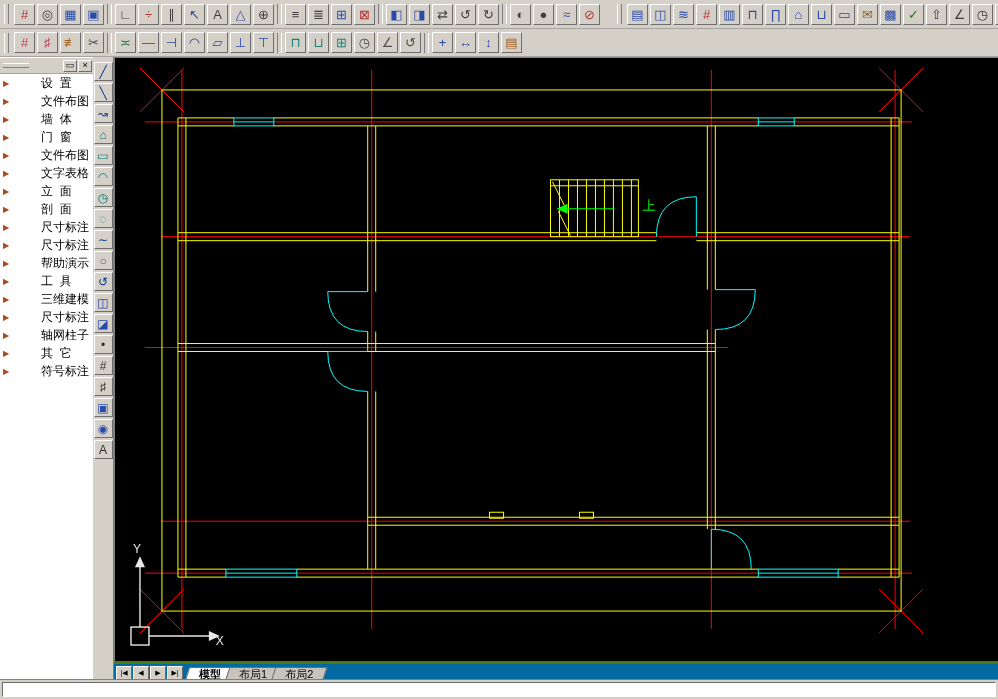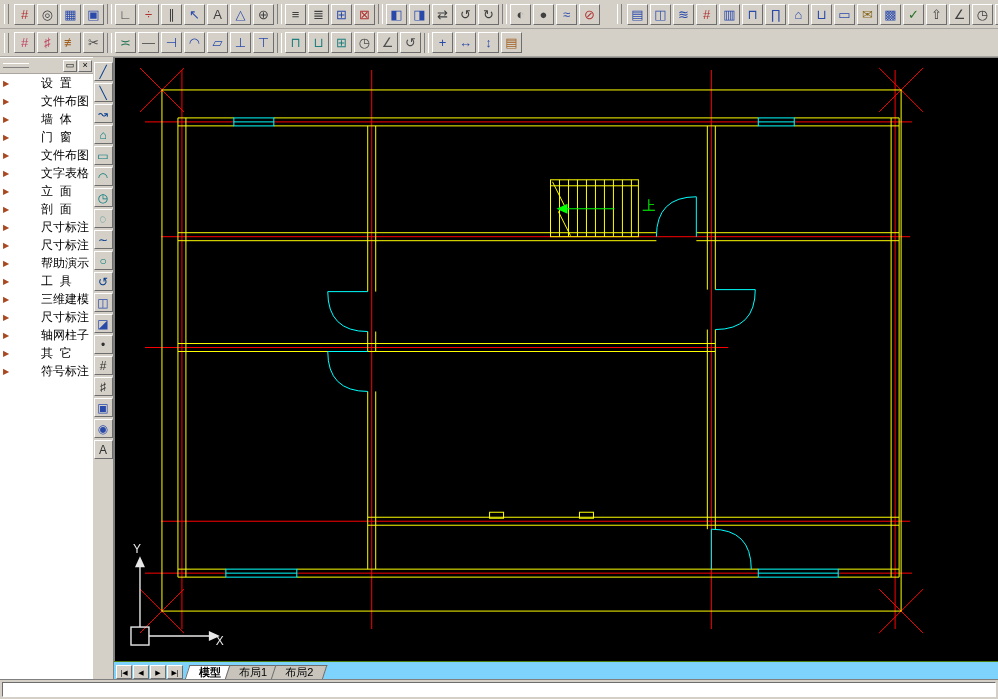--- a/index.html
+++ b/index.html
@@ -48,22 +48,22 @@
   .fix rect.mask{fill:var(--background,#000);stroke:none;}
   .dir line{stroke:var(--direction,#0f0);stroke-width:1;}
   .dir polygon{fill:var(--direction,#0f0);}
   .dir text{fill:var(--direction,#0f0);font-size:13px;}
   .ucs line{stroke:var(--ucs,#ddd);stroke-width:1.4;}
   .ucs polygon{fill:var(--ucs,#ddd);}
   .ucs rect{stroke:var(--ucs,#ddd);fill:none;stroke-width:1.4;}
   .ucs text{fill:var(--ucs,#ddd);font-size:12px;}
 
   
-  #tabstrip{position:absolute;left:114px;right:0;top:661px;height:18px;background:#7dd3fc;
-            border-top:1px solid #4d7c0f;display:flex;align-items:flex-end;}
+  #tabstrip{position:absolute;left:114px;right:0;top:661px;height:18px;background:#0369a1;
+            border-top:3px solid #4d7c0f;display:flex;}
   .tnav{display:flex;align-items:center;margin:0 3px 1px 2px;}
   .tnavbtn{width:16px;height:14px;font-size:7px;line-height:1;display:flex;align-items:center;justify-content:center;
            background:#d4d0c8;border:1px solid;border-color:#fff #6d6d6d #6d6d6d #fff;margin-right:1px;padding:0;}
   .tabs{display:flex;align-items:flex-end;height:100%;}
   .tab{position:relative;height:15px;padding:0 12px;display:flex;align-items:center;margin-right:-6px;cursor:default;}
   .tab::before{content:"";position:absolute;inset:0;transform:skewX(-18deg);background:#c8c4bc;
                border:1px solid #6d6d6d;border-bottom:none;}
   .tab.active::before{background:#ffffff;}
   .tab span{position:relative;font-size:11px;color:#000;}
   .tab.active span{font-weight:bold;}

